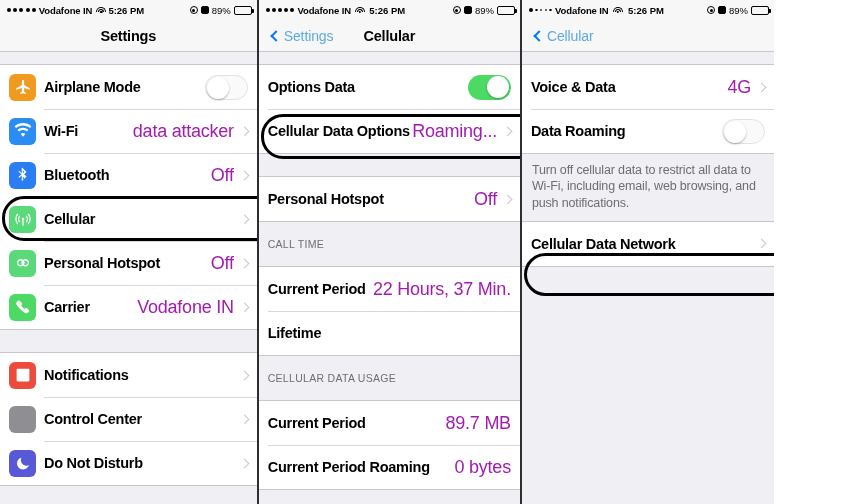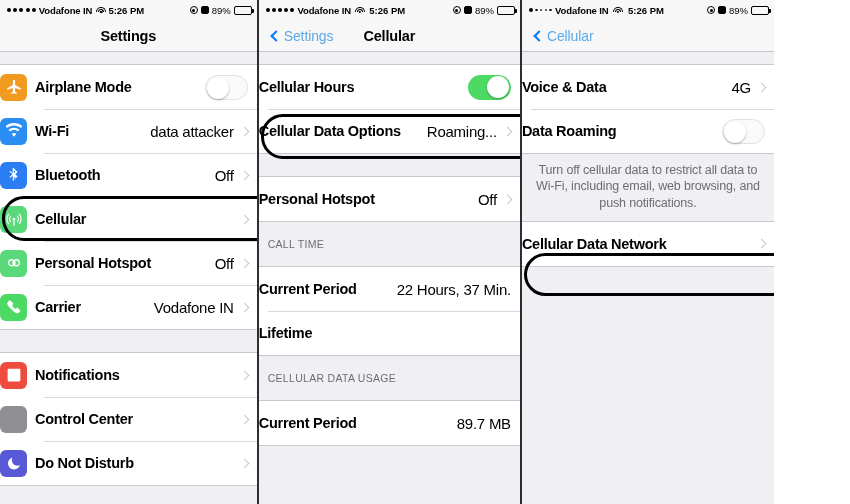--- a/index.html
+++ b/index.html
@@ -56,36 +56,36 @@
                transform:rotate(45deg); margin-right:1px; }
   .nav-back-label { font-size:14px; color:#5da9e8; letter-spacing:-0.1px; }
 
   
   .scroll { background:#efeff4; height:452px; }
   .gap { height:22px; background:#efeff4; }
   .gap-sm { height:12px; background:#efeff4; }
   .group { background:#fff; border-top:1px solid #c8c7cc; border-bottom:1px solid #c8c7cc; }
   .row {
     display:flex; align-items:center; height:44px; background:#fff;
-    padding-right:9px; position:relative;text-align:right;
+    padding-left:9px; padding-right:9px; position:relative;text-align:right;
   }
   .row + .row:before {
     content:""; position:absolute; left:9px; right:0; top:0; height:1px; background:#d8d8dc;
   }
   .row.indent + .row.indent:before { left:44px; }
   .app-icon { width:27px; height:27px; border-radius:6px; flex:0 0 27px; margin-right:8px;
               position:relative; display:flex; align-items:center; justify-content:center; }
   .row-label { font-size:14.5px; font-weight:bold; color:#000; letter-spacing:-0.25px; }
-  .row-value { margin-left:auto; font-size:15px; color:#000000; letter-spacing:-0.25px; white-space:nowrap; }
+  .row-value { margin-left:auto; font-size:18px; color:#a21caf; letter-spacing:-0.25px; white-space:nowrap; }
   .chev { width:7px; height:7px; border-right:1.8px solid #c7c7cc; border-top:1.8px solid #c7c7cc;
           transform:rotate(45deg); margin-left:7px; flex:0 0 7px; }
   .chev.spaced { margin-left:auto; }
 
   .section-hdr { font-size:10.5px; color:#6d6d72; letter-spacing:0.3px; padding:16px 9px 16px 9px; background:#efeff4; }
-  .footer-note { font-size:12.5px; color:#6d6d72; line-height:1.30; padding:8px 10px 10px 10px; background:#efeff4; letter-spacing:-0.15px;text-align:center; }
+  .footer-note { font-size:12.5px; color:#6d6d72; line-height:1.30; padding:8px 10px 10px 10px; background:#efeff4; letter-spacing:-0.15px; }
 
   
   .toggle { width:43px; height:25px; border-radius:14px; position:relative; flex:0 0 43px; margin-left:auto; }
   .toggle .knob { position:absolute; top:1.5px; width:22px; height:22px; border-radius:50%; background:#fff;
                   box-shadow:0 1px 2px rgba(0,0,0,0.30); }
   .toggle.off { background:#fafafa; border:1px solid #e2e2e4; }
   .toggle.off .knob { left:1px; }
   .toggle.on { background:#4cd964; }
   .toggle.on .knob { right:1.5px; }
 
@@ -270,21 +270,21 @@
         <span class="chev-left"></span>
         <span class="nav-back-label">Settings</span>
       </div>
       <div class="nav-title">Cellular</div>
     </div>
 
     <div class="scroll">
       <div class="gap-sm"></div>
       <div class="group" id="p2g1">
           <div class="row">
-            <span class="row-label">Cellular Hours</span>
+            <span class="row-label">Options Data</span>
             <div class="toggle on">
               <span class="knob"></span>
             </div>
           </div>
           <div class="row">
             <span class="row-label">Cellular Data Options</span>
             <span class="row-value">Roaming...</span>
             <span class="chev"></span>
           </div>
         </div>
@@ -304,20 +304,24 @@
           </div>
           <div class="row">
             <span class="row-label">Lifetime</span>
           </div>
         </div>
       <div class="section-hdr">CELLULAR DATA USAGE</div>
       <div class="group" id="p2g4">
           <div class="row">
             <span class="row-label">Current Period</span>
             <span class="row-value">89.7 MB</span>
+          </div>
+          <div class="row">
+            <span class="row-label">Current Period Roaming</span>
+            <span class="row-value">0 bytes</span>
           </div>
         </div>
     </div>
 
     <div class="hl" style="left:2px; top:114px; width:281px; height:45px;"></div>
   </div>
 
   <div class="divider"></div>
 
   <div class="panel p3">

